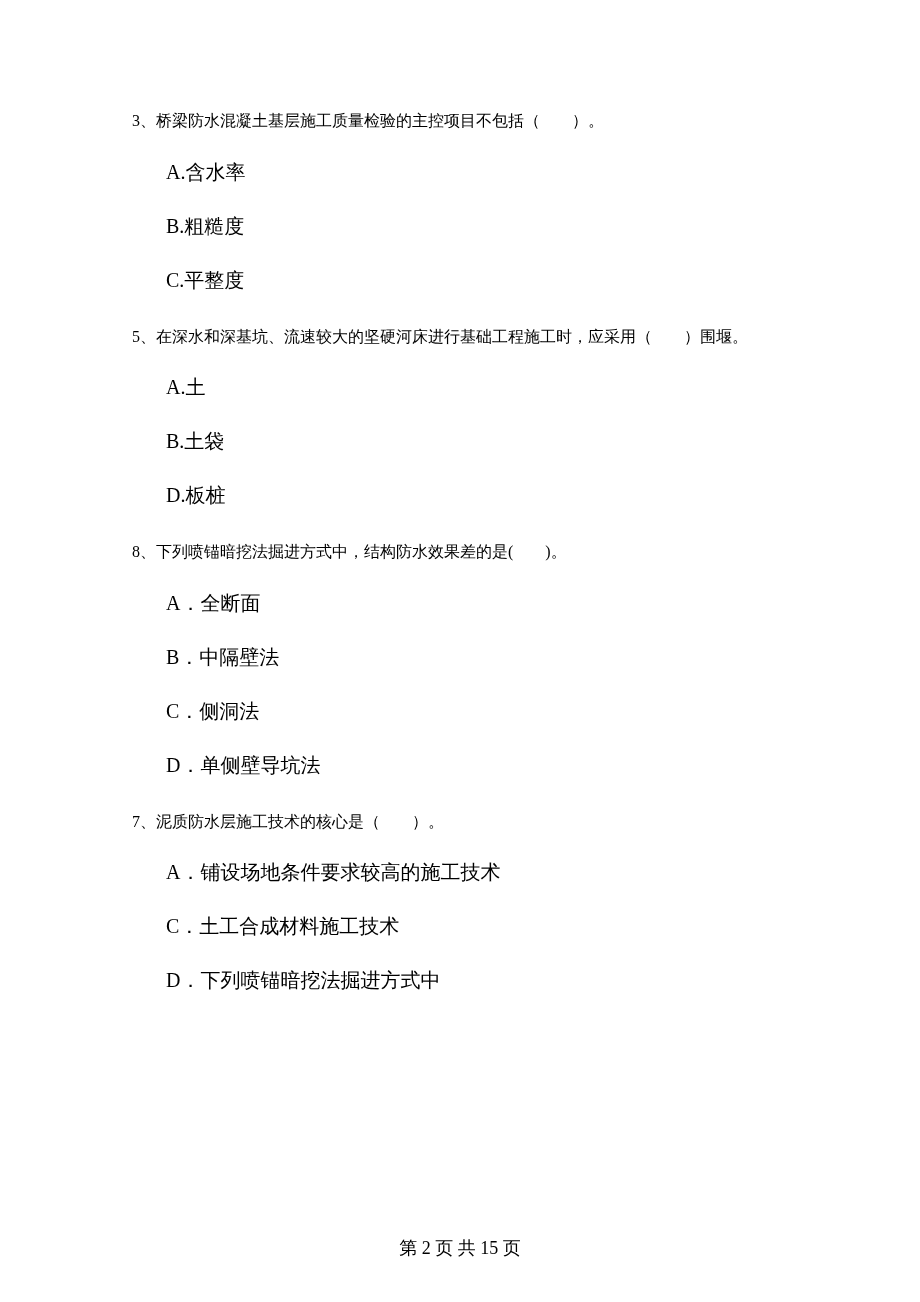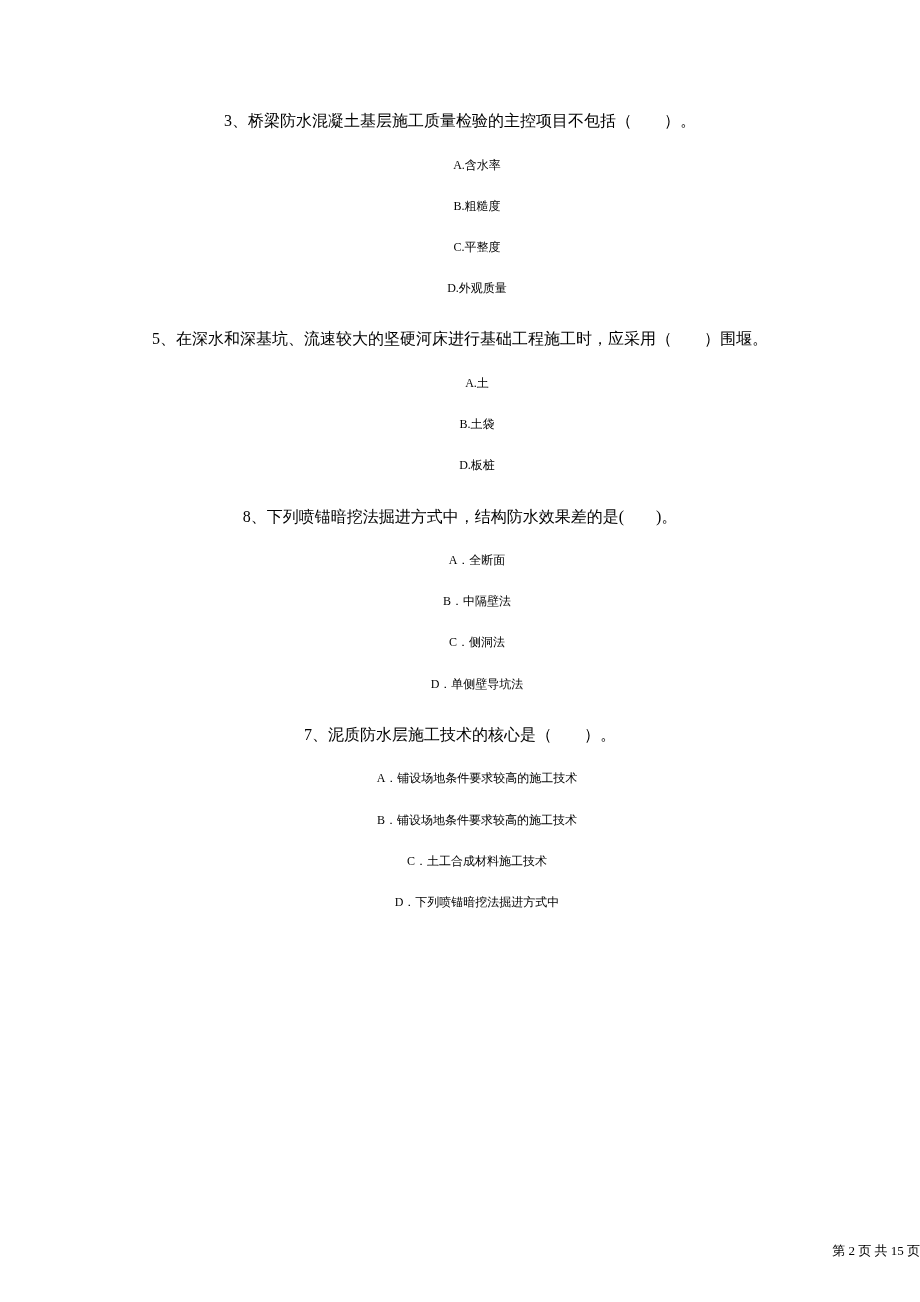--- a/index.html
+++ b/index.html
@@ -10,59 +10,57 @@
       font-family: "SimSun", "宋体", serif;
       color: #000;
       font-size: 16px;
       position: relative;
     }
     .page {
       padding: 108px 132px 60px 132px;
     }
     .question {
       margin-bottom: 28px;
-      text-align: center;
     }
     .q-stem {
       line-height: 1.6;
       margin-bottom: 22px;
       font-size: 16px;
     }
     .options {
       padding-left: 34px;
     }
     .opt {
       margin-bottom: 22px;
       line-height: 1.6;
-      font-size: 12px;
+      font-size: 20px;
     }
     .opt:last-child {
       margin-bottom: 0;
     }
     .footer {
       position: absolute;
       bottom: 42px;
       left: 0;
       right: 0;
-      text-align: right;
-      font-size: 13px;
+      text-align: center;
+      font-size: 18px;
     }
   </style>
 </head>
 <body>
 
 <div class="page">
 
   <div class="question">
     <div class="q-stem">3、桥梁防水混凝土基层施工质量检验的主控项目不包括（　　）。</div>
     <div class="options">
       <div class="opt">A.含水率</div>
       <div class="opt">B.粗糙度</div>
       <div class="opt">C.平整度</div>
-      <div class="opt">D.外观质量</div>
     </div>
   </div>
 
 
   <div class="question">
     <div class="q-stem">5、在深水和深基坑、流速较大的坚硬河床进行基础工程施工时，应采用（　　）围堰。</div>
     <div class="options">
       <div class="opt">A.土</div>
       <div class="opt">B.土袋</div>
       <div class="opt">D.板桩</div>
@@ -76,21 +74,20 @@
       <div class="opt">B．中隔壁法</div>
       <div class="opt">C．侧洞法</div>
       <div class="opt">D．单侧壁导坑法</div>
     </div>
   </div>
 
   <div class="question">
     <div class="q-stem">7、泥质防水层施工技术的核心是（　　）。</div>
     <div class="options">
       <div class="opt">A．铺设场地条件要求较高的施工技术</div>
-      <div class="opt">B．铺设场地条件要求较高的施工技术</div>
       <div class="opt">C．土工合成材料施工技术</div>
       <div class="opt">D．下列喷锚暗挖法掘进方式中</div>
     </div>
   </div>
 
 </div>
 
 <div class="footer">第 2 页 共 15 页</div>
 
 </body></html>

